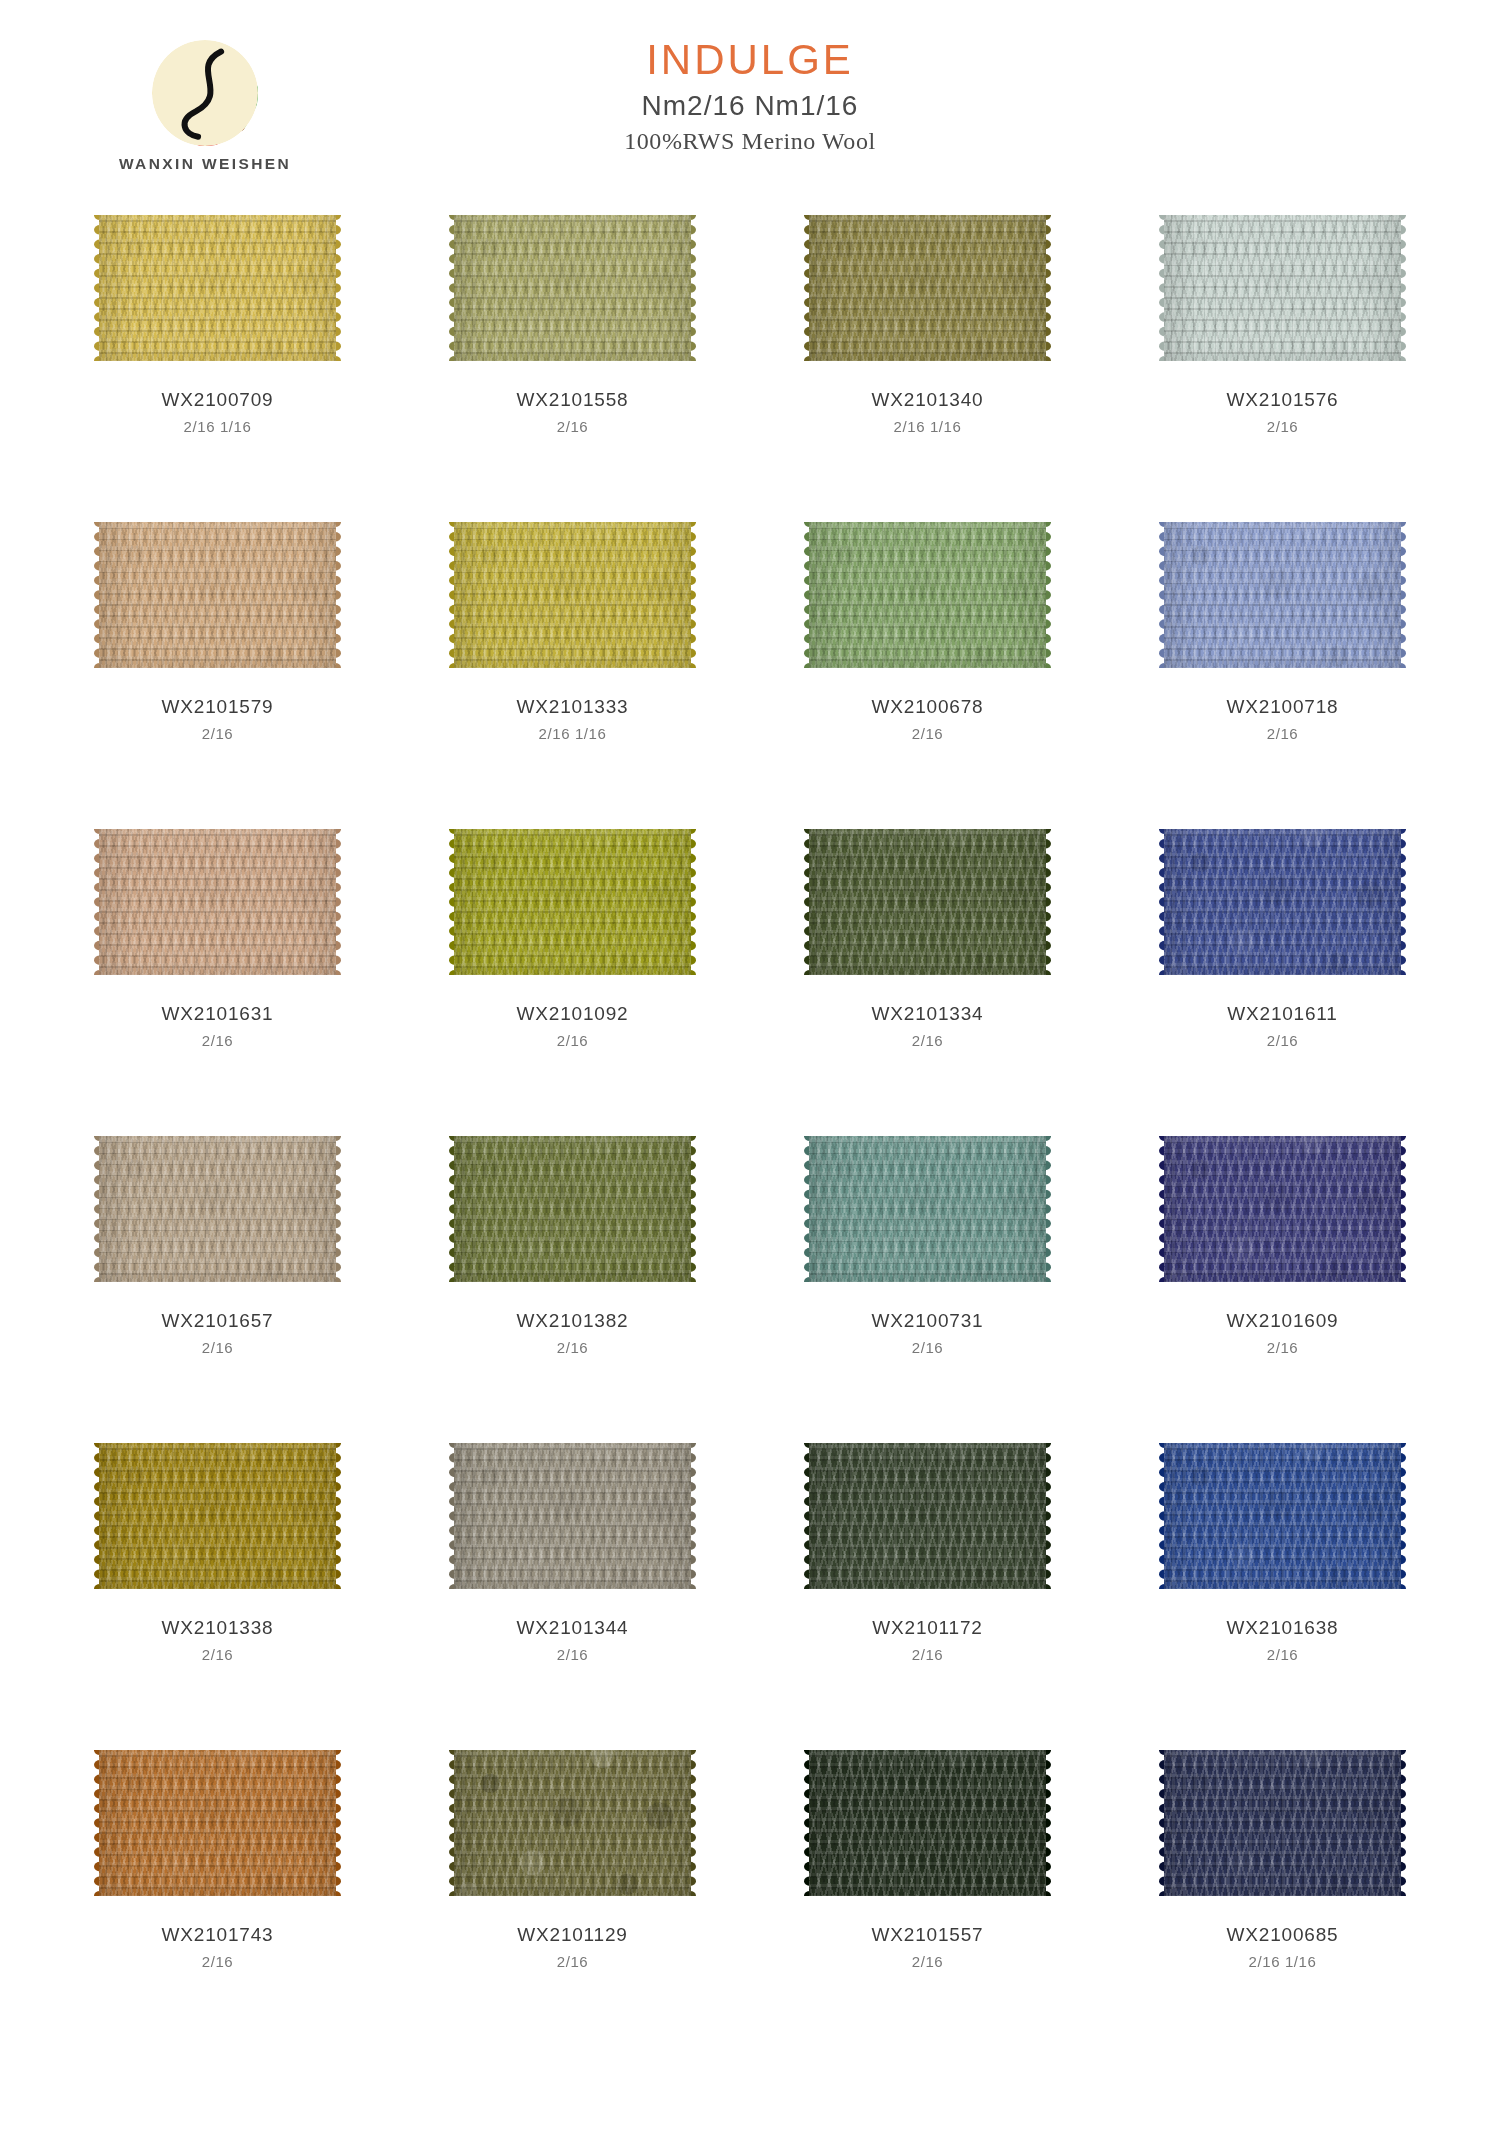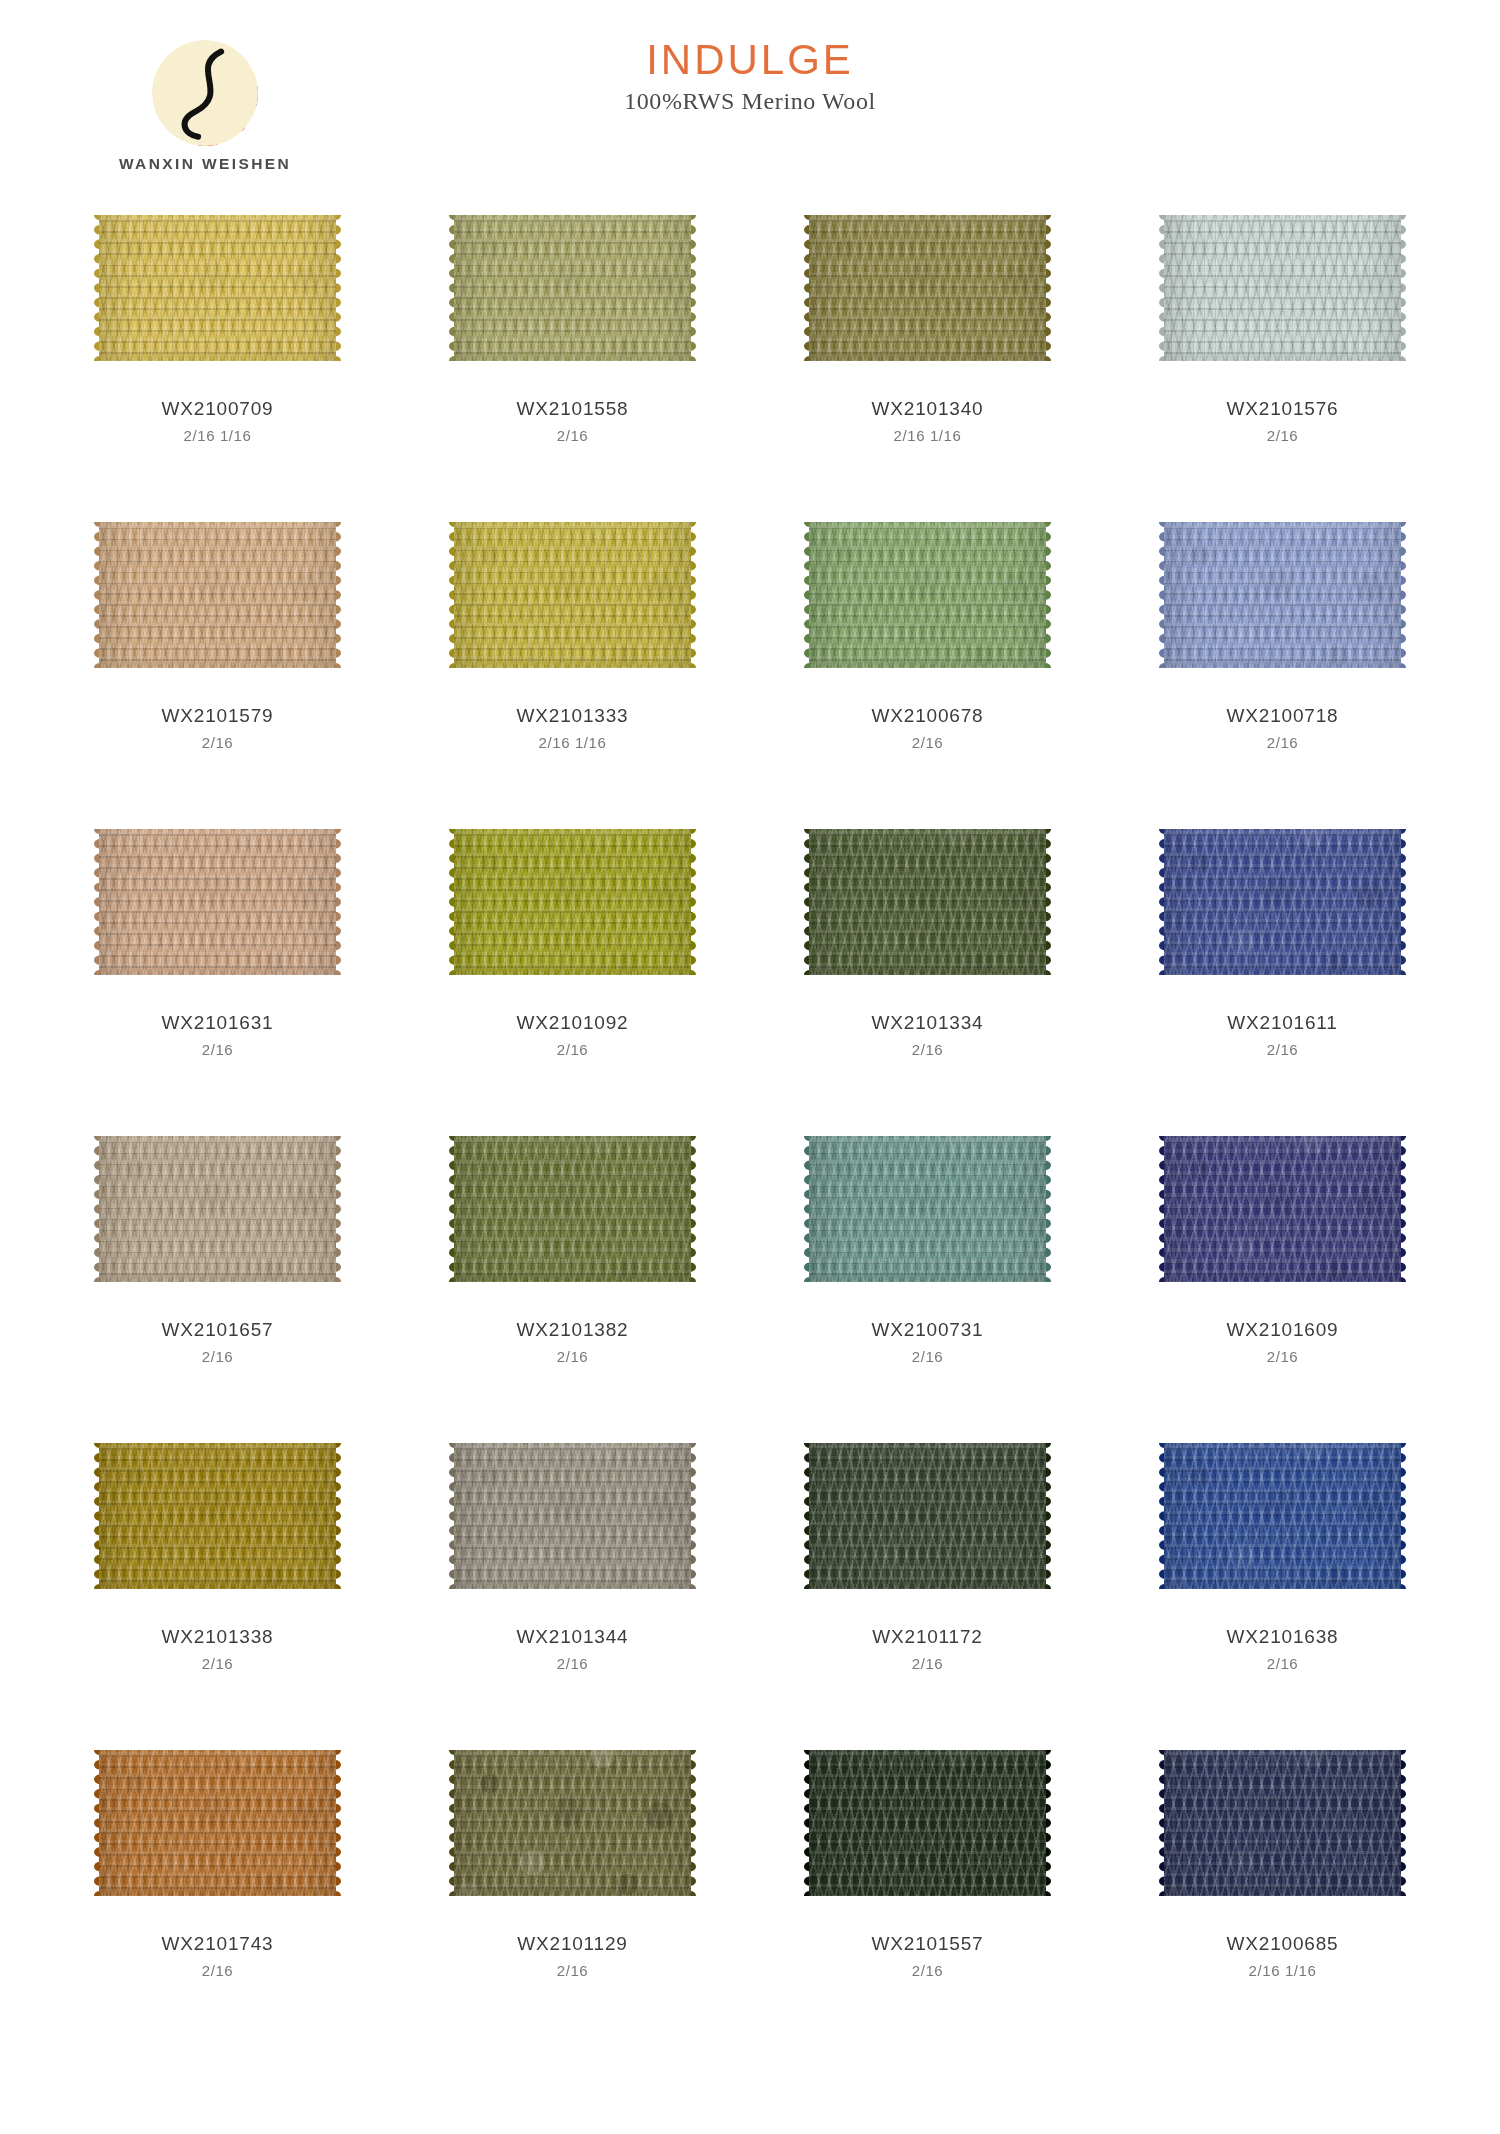--- a/index.html
+++ b/index.html
@@ -226,21 +226,21 @@
   .fringe {
     position: absolute;
     top: 4px;
     height: calc(100% - 8px);
     width: 9px;
   }
   .fringe.left  { left: -8px; }
   .fringe.right { right: -8px; }
 
   .labels {
-    margin-top: 24px;
+    margin-top: 15px;
     text-align: center;
     line-height: 1.35;
   }
   .code {
     font-family: "Liberation Sans", sans-serif;
     font-size: 19px;
     letter-spacing: 0.8px;
     color: #3c3c3c;
   }
   .count {
@@ -265,20 +265,21 @@
       <div class="seg seg-disc"></div>
       <svg class="seg seg-s" viewBox="0 0 46 46">
         <path d="M30 5 C16 12, 34 23, 19 31 C11 35, 14 41, 20 42" fill="none" stroke="#111111" stroke-width="2.6" stroke-linecap="round"></path>
       </svg>
     </div>
     <div class="brand-name">WANXIN WEISHEN</div>
   </div>
 
   <div class="titles">
     <div class="title-main">INDULGE</div>
+    <div class="title-sub1">Nm2/16  Nm1/16</div>
     <div class="title-sub2">100%RWS Merino Wool</div>
   </div>
 
 </div>
 
 <div class="grid" id="swatch-grid">
     <div class="cell">
     <div class="swatch-wrap">
       <div class="fringe left">
         <svg width="9" height="160" viewBox="0 0 9 160" style="display:block">

